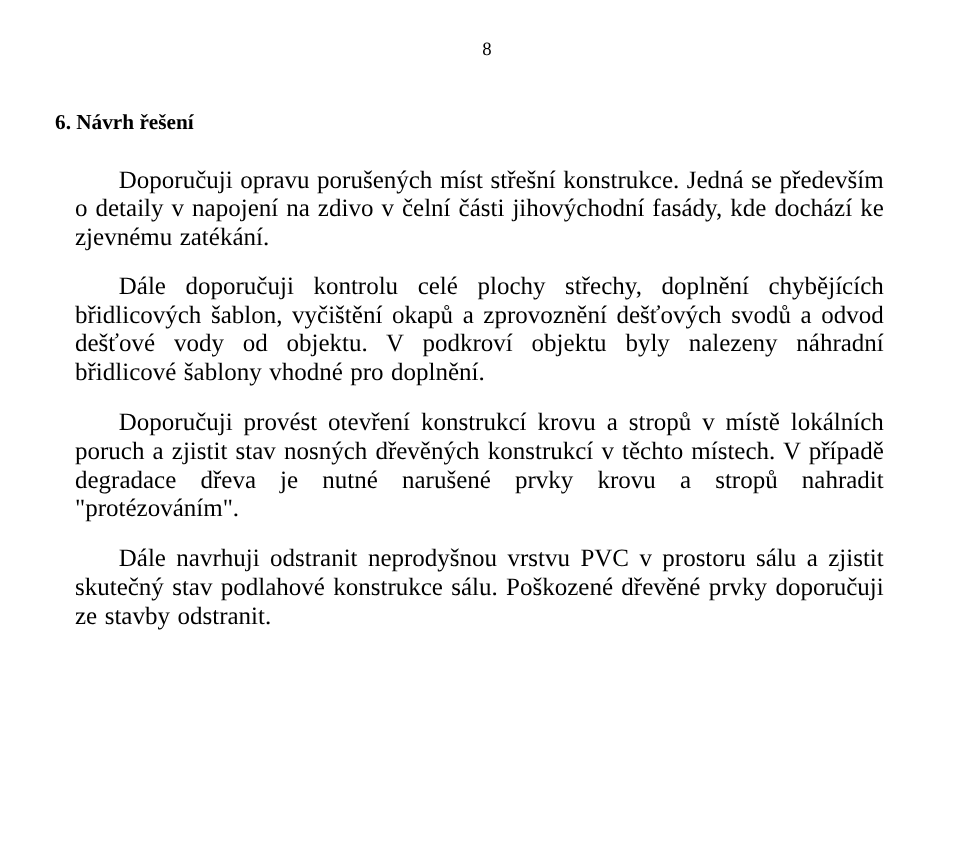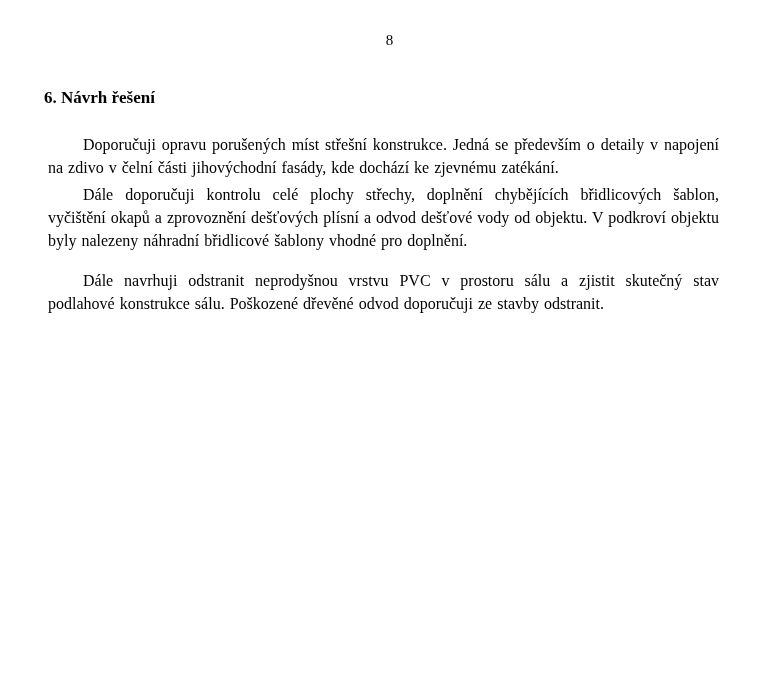--- a/index.html
+++ b/index.html
@@ -29,22 +29,22 @@
   .section-heading {
     margin: 41px 0 0 0;
     font-size: 17px;
     line-height: 18px;
     font-weight: bold;
   }
   .body-text {
     margin-top: 26px;
   }
   .body-text p {
-    margin: 4px;
-    font-size: 16px;
+    margin: 16px;
+    font-size: 20px;
     line-height: 23px;
     text-align: justify;
     text-indent: 35px;
     word-spacing: 1px;
     font-family: Liberation Serif, serif;
   }
   .body-text p.gap {
     margin-top: 17px;
   }
 </style>
@@ -52,17 +52,18 @@
 <body>
 
 <div class="page">
   <div class="page-number">8</div>
 
   <div class="content">
     <h1 class="section-heading">6. Návrh řešení</h1>
 
     <div class="body-text">
       <p>Doporučuji opravu porušených míst střešní konstrukce. Jedná se především o detaily v napojení na zdivo v čelní části jihovýchodní fasády, kde dochází ke zjevnému zatékání.</p>
-      <p>Dále doporučuji kontrolu celé plochy střechy, doplnění chybějících břidlicových šablon, vyčištění okapů a zprovoznění dešťových plísní a odvod dešťové vody od objektu. V podkroví objektu byly nalezeny náhradní břidlicové šablony vhodné pro doplnění.</p>
-      <p class="gap">Dále navrhuji odstranit neprodyšnou vrstvu PVC v prostoru sálu a zjistit skutečný stav podlahové konstrukce sálu. Poškozené dřevěné odvod doporučuji ze stavby odstranit.</p>
+      <p>Dále doporučuji kontrolu celé plochy střechy, doplnění chybějících břidlicových šablon, vyčištění okapů a zprovoznění dešťových svodů a odvod dešťové vody od objektu. V podkroví objektu byly nalezeny náhradní břidlicové šablony vhodné pro doplnění.</p>
+      <p class="gap">Doporučuji provést otevření konstrukcí krovu a stropů v místě lokálních poruch a zjistit stav nosných dřevěných konstrukcí v těchto místech. V případě degradace dřeva je nutné narušené prvky krovu a stropů nahradit "protézováním".</p>
+      <p class="gap">Dále navrhuji odstranit neprodyšnou vrstvu PVC v prostoru sálu a zjistit skutečný stav podlahové konstrukce sálu. Poškozené dřevěné prvky doporučuji ze stavby odstranit.</p>
     </div>
   </div>
 </div>
 
 </body></html>

